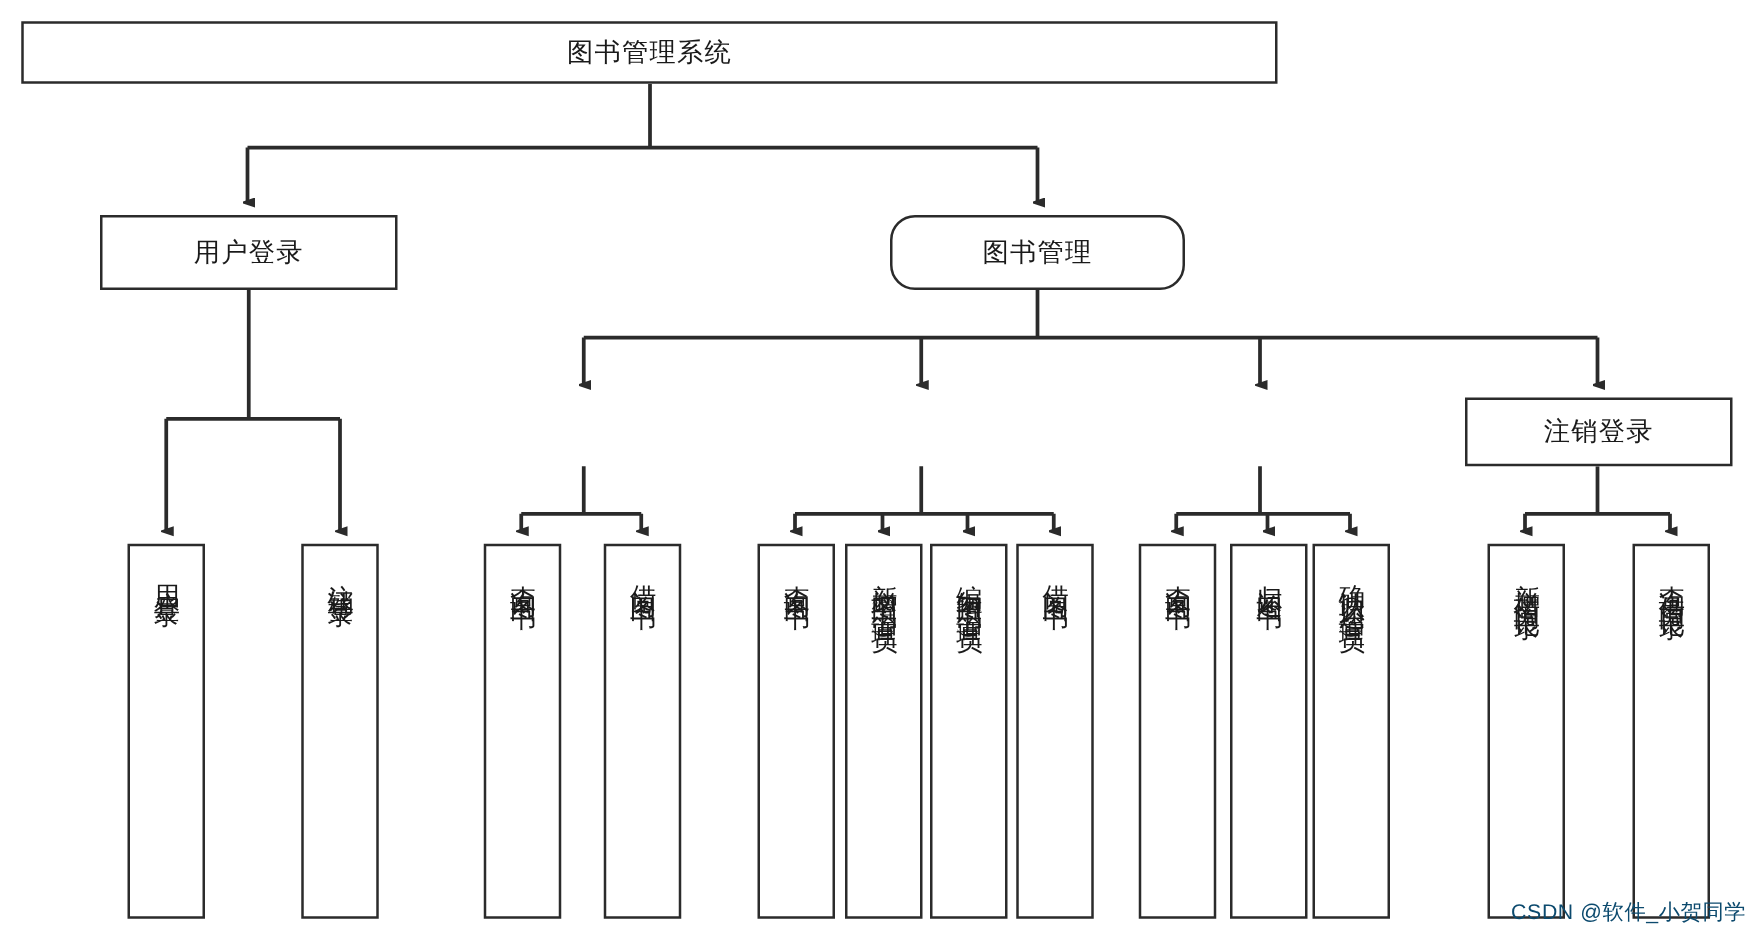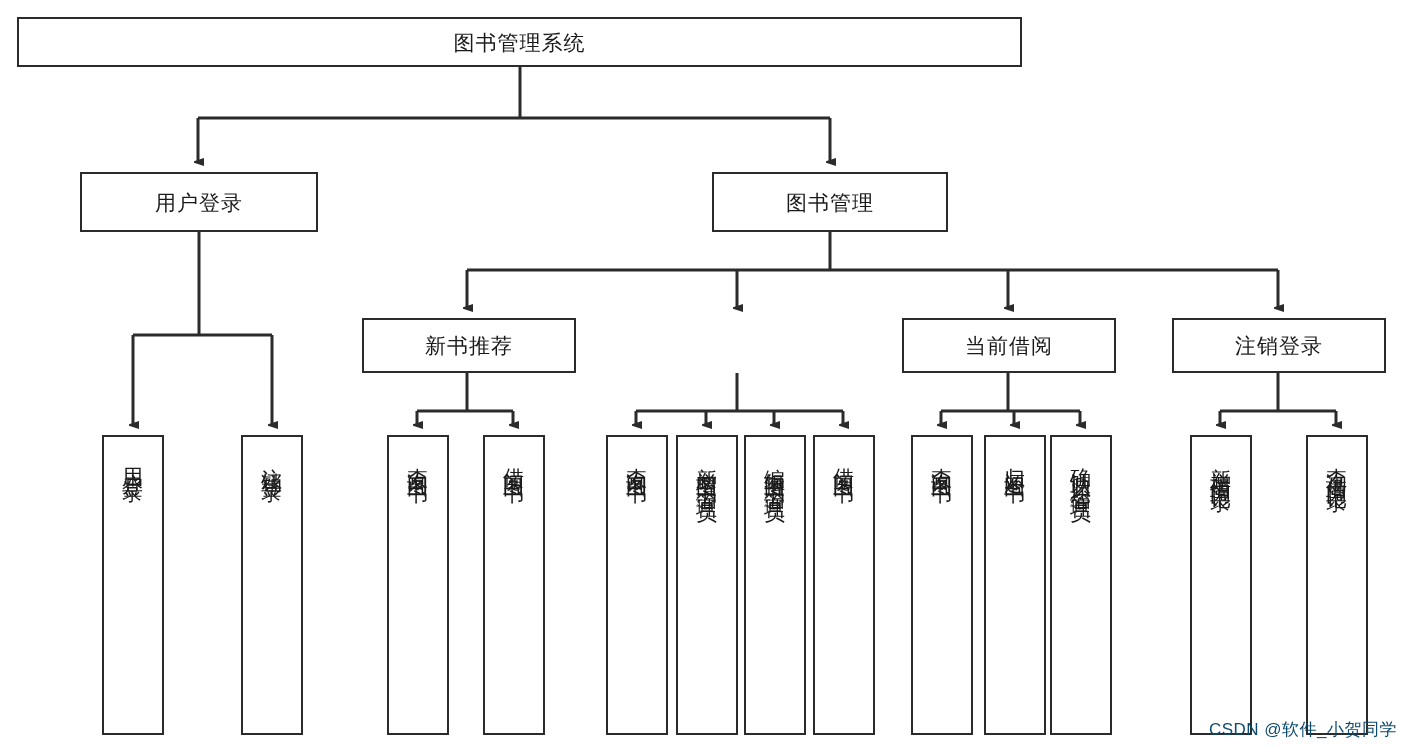--- a/index.html
+++ b/index.html
@@ -128,30 +128,24 @@
     </g>
   </svg>
 
   <div class="node root" style="left:17px; top:17px; width:1005px; height:50px;">
     <span class="htext">图书管理系统</span>
   </div>
 
   <div class="node level2" style="left:80px; top:172px; width:238px; height:60px;">
     <span class="htext">用户登录</span>
   </div>
-  <div class="node level2" style="left:712px; top:172px; width:236px; height:60px;">
+  <div class="node level2" style="left:712px; top:172px; width:236px; height:60px;border-radius:20px;">
     <span class="htext">图书管理</span>
   </div>
 
-  <div class="node level3" style="left:362px; top:318px; width:214px; height:55px;">
-    <span class="htext">新书推荐</span>
-  </div>
-  <div class="node level3" style="left:902px; top:318px; width:214px; height:55px;">
-    <span class="htext">当前借阅</span>
-  </div>
   <div class="node level3" style="left:1172px; top:318px; width:214px; height:55px;">
     <span class="htext">注销登录</span>
   </div>
 
   <div class="node leaf" style="left:102px; top:435px; width:62px; height:300px;">
     <span class="vtext">用户登录</span>
   </div>
   <div class="node leaf" style="left:241px; top:435px; width:62px; height:300px;">
     <span class="vtext">注销登录</span>
   </div>

